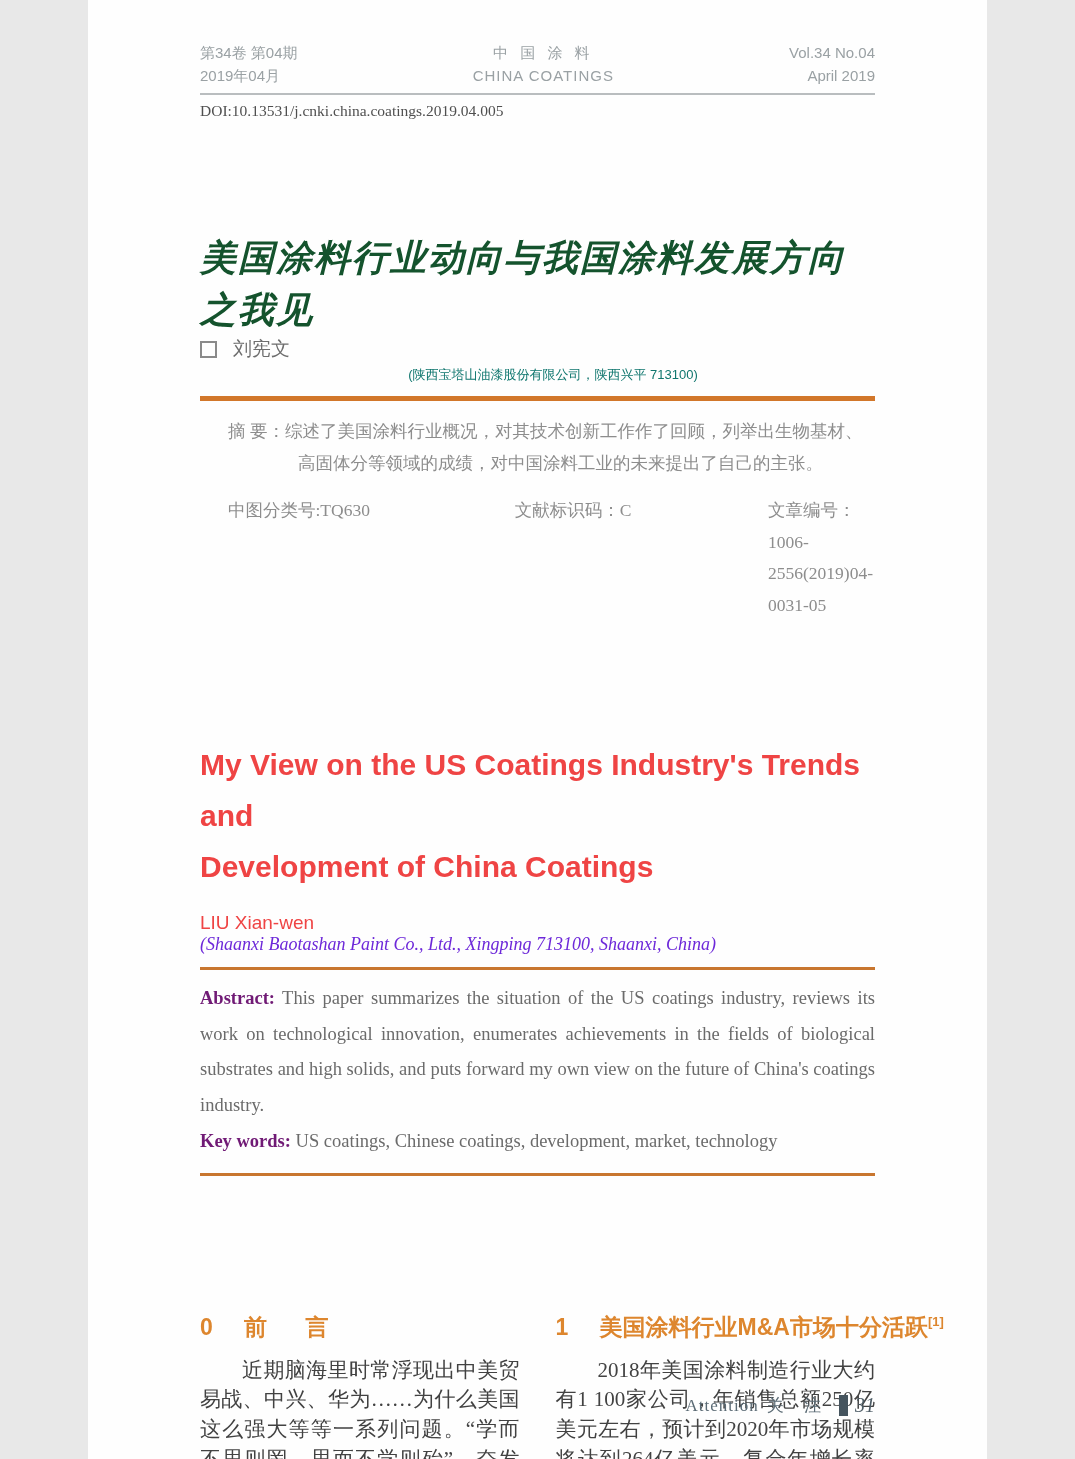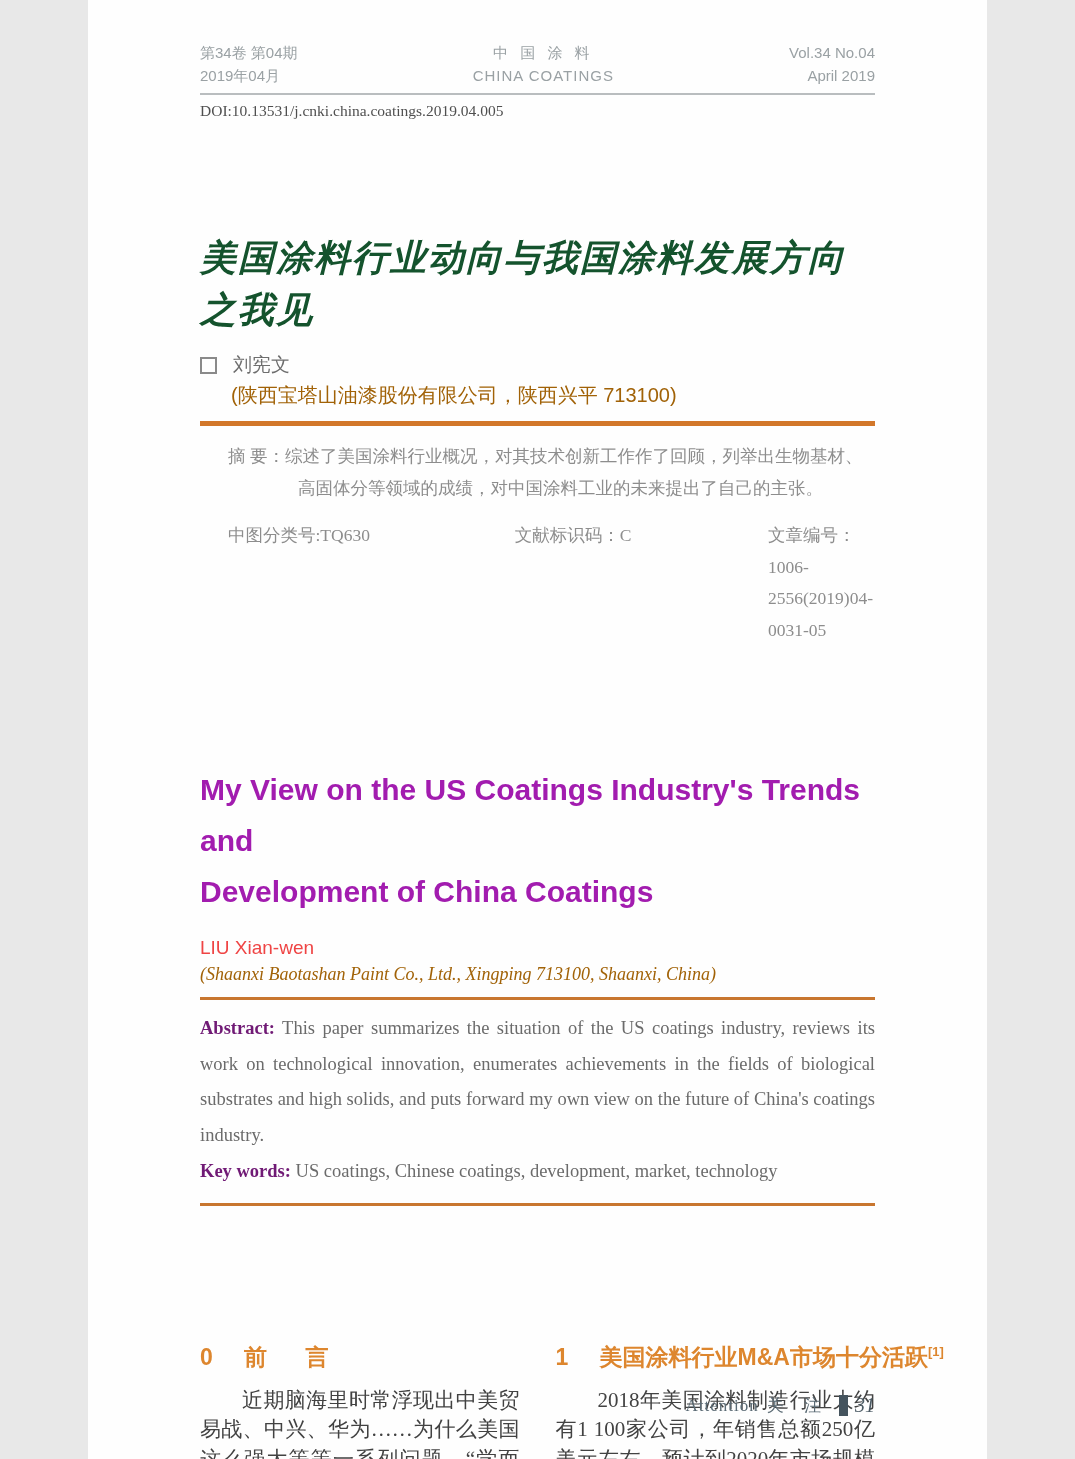--- a/index.html
+++ b/index.html
@@ -15,43 +15,43 @@
     font-size:15px;line-height:1.5;color:#9aa1a4;}
   .jheader .c{text-align:center;letter-spacing:4px;}
   .jheader .c .en{letter-spacing:1px;}
   .jheader .r{text-align:right;}
   .jheader-rule{border:none;border-top:2px solid #b9bdbf;margin:6px 0 0 0;}
   .doi{margin-top:7px;font-size:15.5px;color:#4f4f4f;}
   
   .cn-title{margin-top:112px;color:#14532d;
     font-family:"Liberation Sans","DejaVu Sans",sans-serif;
     font-weight:bold;font-size:36px;line-height:1.45;letter-spacing:2px;font-style:italic;}
-  .author-row{margin-top:16px;display:flex;align-items:center;
+  .author-row{display:flex;align-items:center;
     font-family:"Liberation Sans","DejaVu Sans",sans-serif;
     font-size:19px;color:#6e6e6e;}
   .author-square{width:13px;height:13px;border:2px solid #8a8a8a;
     display:inline-block;margin-right:16px;}
   .affil-cn{margin:4px 0 0 31px;font-family:"Liberation Sans","DejaVu Sans",sans-serif;
-    font-size:20px;color:#a16207;}
+    font-size:13px;color:#0f766e;text-align:center;}
   
   .zh-box{margin-top:12px;border-top:5px solid #d2772a;padding:15px 2px 0 28px;
     color:#8d8d8d;font-size:17.5px;line-height:1.8;}
   .hang{padding-left:70px;text-indent:-70px;}
   .zh-kw{margin-top:6px;}
   .class-row{display:flex;margin-top:16px;}
   .class-row .c1{width:290px;}
   .class-row .c2{width:240px;}
   .class-row .c3{flex:1;margin-left:16px;}
   
-  .en-title{margin-top:118px;color:#a21caf;
+  .en-title{margin-top:118px;color:#ef4444;
     font-family:"Liberation Sans","DejaVu Sans",sans-serif;
     font-weight:bold;font-size:30px;line-height:1.7;}
   .author-en{margin-top:20px;font-family:"Liberation Sans","DejaVu Sans",sans-serif;
     font-size:19px;color:#ef4444;}
-  .affil-en{margin-top:5px;font-style:italic;font-size:18px;color:#a16207;}
+  .affil-en{font-style:italic;font-size:18px;color:#6d28d9;}
   
   .en-box{margin-top:12px;border-top:3px solid #c8762f;border-bottom:3px solid #c8762f;
     padding:11px 0 13px 0;font-size:18.5px;line-height:1.92;color:#6b6b6b;
     text-align:justify;}
   .en-box b{color:#701a75;}
   .en-kw{margin-top:1px;}
   
   .cols{margin-top:138px;display:flex;gap:36px;}
   .col{flex:1;min-width:0;}
   .sec-head{color:#dd862e;font-family:"Liberation Sans","DejaVu Sans",sans-serif;

